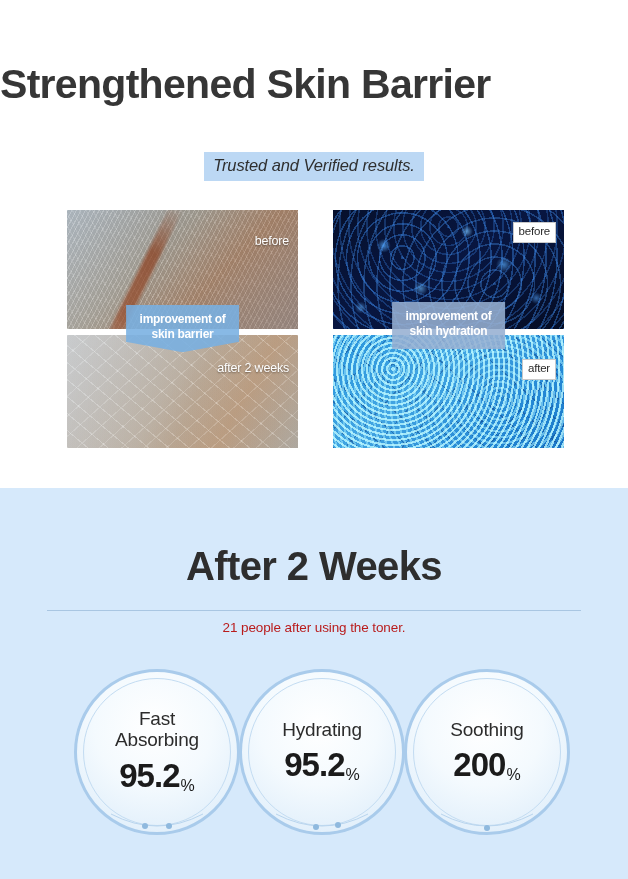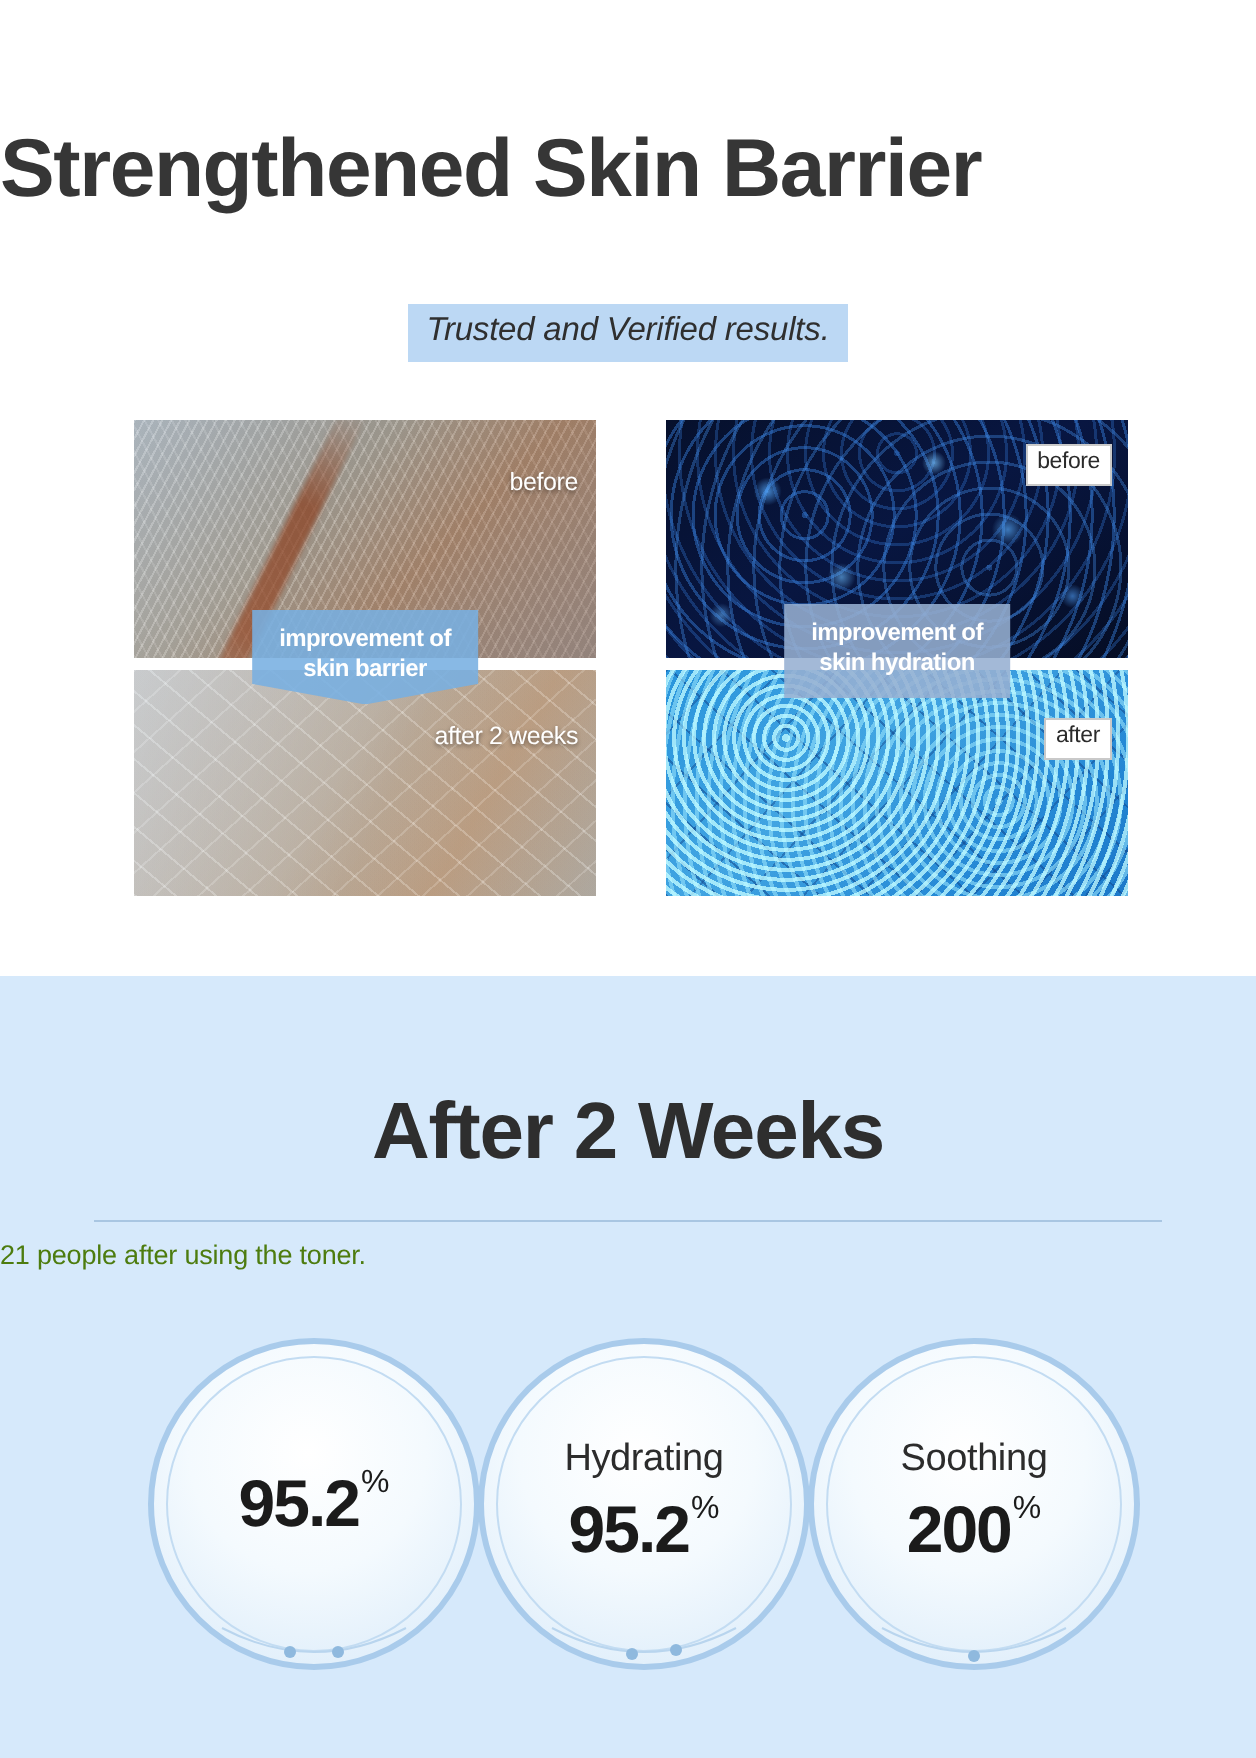--- a/index.html
+++ b/index.html
@@ -266,21 +266,22 @@
     width: 534px;
     height: 1px;
     background: #a9c6e2;
   }
 
   .review-note {
     position: absolute;
     left: 0;
     top: 132px;
     width: 628px;
-    color: #4d7c0f;
+    text-align: center;
+    color: #b91c1c;
     font-size: 13.5px;
     letter-spacing: -0.1px;
   }
 
   
   .stats {
     position: absolute;
     left: 0;
     top: 178px;
     width: 628px;
@@ -329,21 +330,21 @@
     color: #2c2c2c;
     font-size: 19px;
     line-height: 1.10;
     text-align: center;
     letter-spacing: -0.2px;
     margin-bottom: 6px;
     white-space: pre-line;
   }
   .stat-value {
     display: flex;
-    align-items: flex-start;
+    align-items: flex-end;
     justify-content: center;
     color: #1b1b1b;
   }
   .stat-number {
     font-size: 33px;
     font-weight: 700;
     letter-spacing: -1px;
   }
   .stat-unit {
     font-size: 16px;
@@ -413,20 +414,22 @@
         <div class="ring-outer"></div>
         <div class="ring-inner"></div>
         <div class="ring-dots">
           <svg width="172" height="172" viewBox="0 0 172 172">
             <path d="M40 148 Q86 172 132 148" fill="none" stroke="#b9d5ee" stroke-width="1"></path>
             <circle cx="74" cy="160" r="3" fill="#8fb9de"></circle>
             <circle cx="98" cy="160" r="3" fill="#8fb9de"></circle>
           </svg>
         </div>
         <div class="stat-content">
+          <div class="stat-label">Fast
+Absorbing</div>
           <div class="stat-value">
             <span class="stat-number">95.2</span>
             <span class="stat-unit">%</span>
           </div>
         </div>
       </div>
 
       <div class="stat s1">
         <div class="ring-outer"></div>
         <div class="ring-inner"></div>

